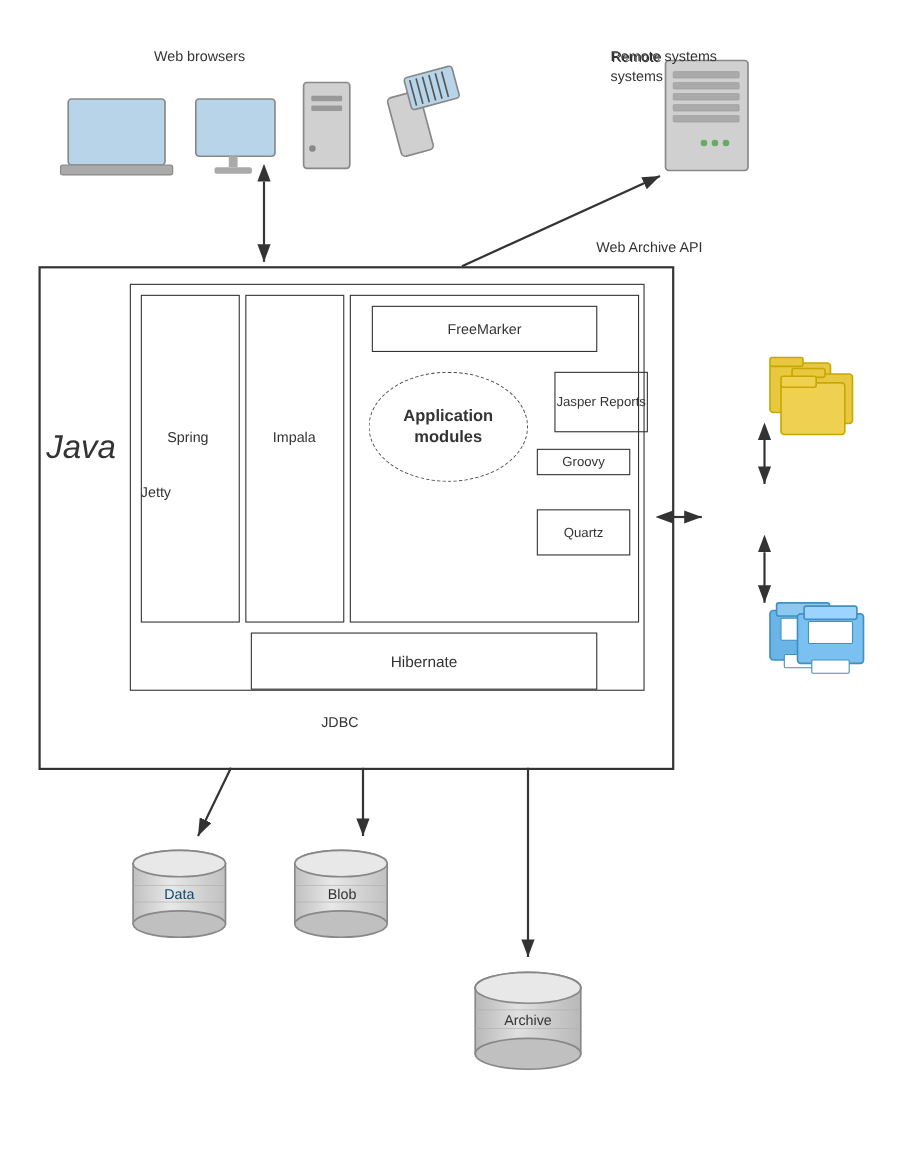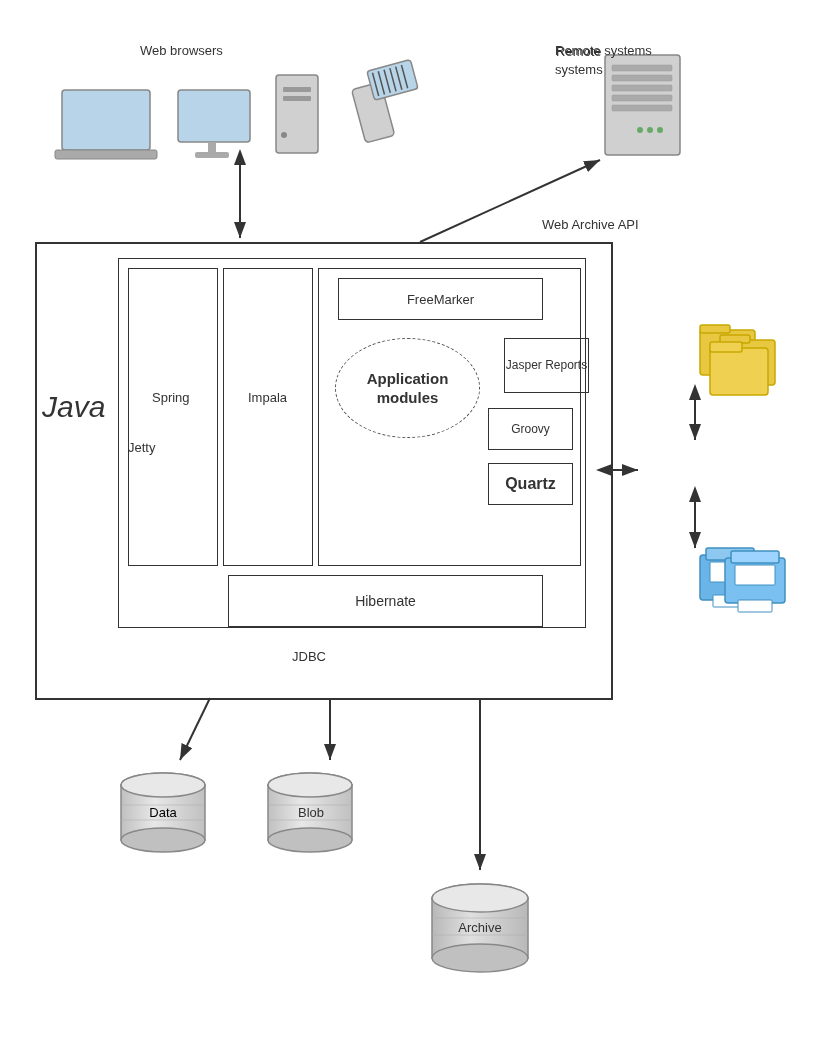--- a/index.html
+++ b/index.html
@@ -194,26 +194,26 @@
 
   <div style="position:absolute; top:338px; left:335px; width:145px; height:100px; border:1.5px dashed #555; border-radius:50%; display:flex; align-items:center; justify-content:center;">
     <span style="font-size:15px; font-weight:bold; color:#333; text-align:center; line-height:1.3;">Application
 modules</span>
   </div>
 
   <div style="position:absolute; top:338px; left:504px; width:85px; height:55px; border:1.5px solid #333; display:flex; align-items:center; justify-content:center; text-align:center;">
     <span style="font-size:12px; color:#333; line-height:1.3;">Jasper Reports</span>
   </div>
 
-  <div style="position:absolute; top:408px; left:488px; width:85px; height:42px; border:1.5px solid #333; display:flex; align-items:center; justify-content:center;">
+  <div style="position:absolute; top:408px; left:488px; width:85px; height:24px; border:1.5px solid #333; display:flex; align-items:center; justify-content:center;">
     <span style="font-size:12px; color:#333;">Groovy</span>
   </div>
 
   <div style="position:absolute; top:463px; left:488px; width:85px; height:42px; border:1.5px solid #333; display:flex; align-items:center; justify-content:center;">
-    <span style="font-size:16px; color:#333;font-weight:bold;">Quartz</span>
+    <span style="font-size:12px; color:#333;">Quartz</span>
   </div>
 
   <div style="position:absolute; top:242px; left:35px; width:578px; height:458px; border:2px solid #333;"></div>
 
   <div style="position:absolute; top:258px; left:118px; width:468px; height:370px; border:1.5px solid #333;"></div>
 
   <div style="position:absolute; top:268px; left:128px; width:90px; height:298px; border:1.5px solid #333;"></div>
 
   <div style="position:absolute; top:268px; left:223px; width:90px; height:298px; border:1.5px solid #333;"></div>
 
@@ -221,21 +221,21 @@
 
   <div style="position:absolute; top:575px; left:228px; width:315px; height:52px; border:1.5px solid #333; display:flex; align-items:center; justify-content:center;">
     <span style="font-size:14px; color:#333;">Hibernate</span>
   </div>
 
   <div style="position:absolute; top:649px; left:292px; font-size:13px; color:#333;">JDBC</div>
 
 
   <div style="position:absolute; top:217px; left:542px; font-size:13px; color:#333;">Web Archive API</div>
 
-  <div style="position:absolute; top:805px; left:140px; width:46px; text-align:center; font-size:13px; color:#000000;">Data</div>
+  <div style="position:absolute; top:805px; left:140px; width:46px; text-align:center; font-size:13px; color:#0c4a6e;">Data</div>
 
   <div style="position:absolute; top:805px; left:288px; width:46px; text-align:center; font-size:13px; color:#333;">Blob</div>
 
   <div style="position:absolute; top:920px; left:454px; width:52px; text-align:center; font-size:13px; color:#333;">Archive</div>
 
   <div style="position:absolute; top:43px; left:555px; font-size:13px; color:#333; text-align:center; line-height:1.4;">
     Remote<br>systems
   </div>
 
 </div>

